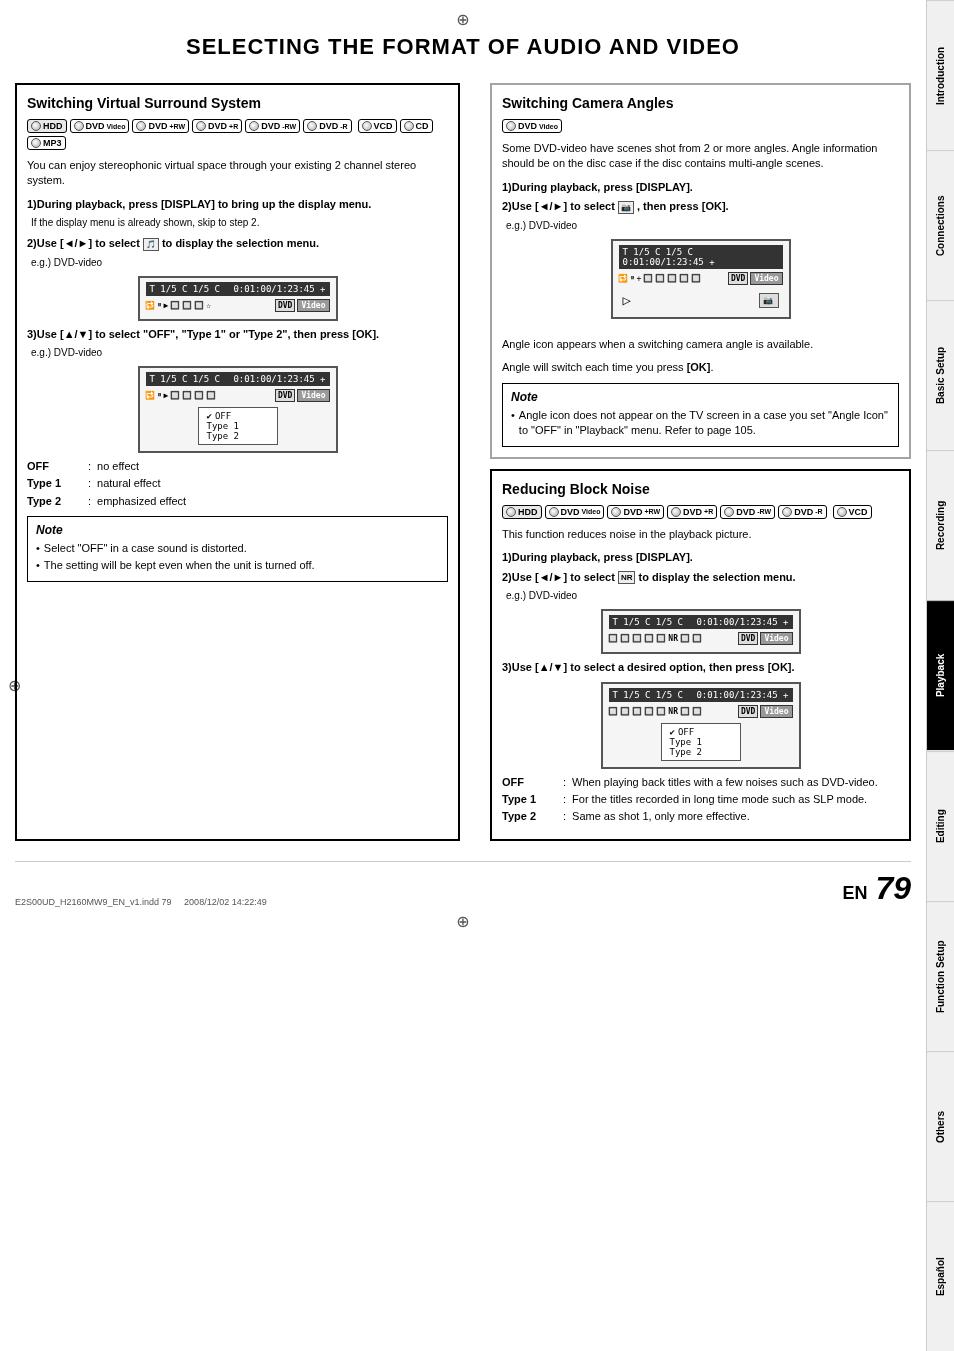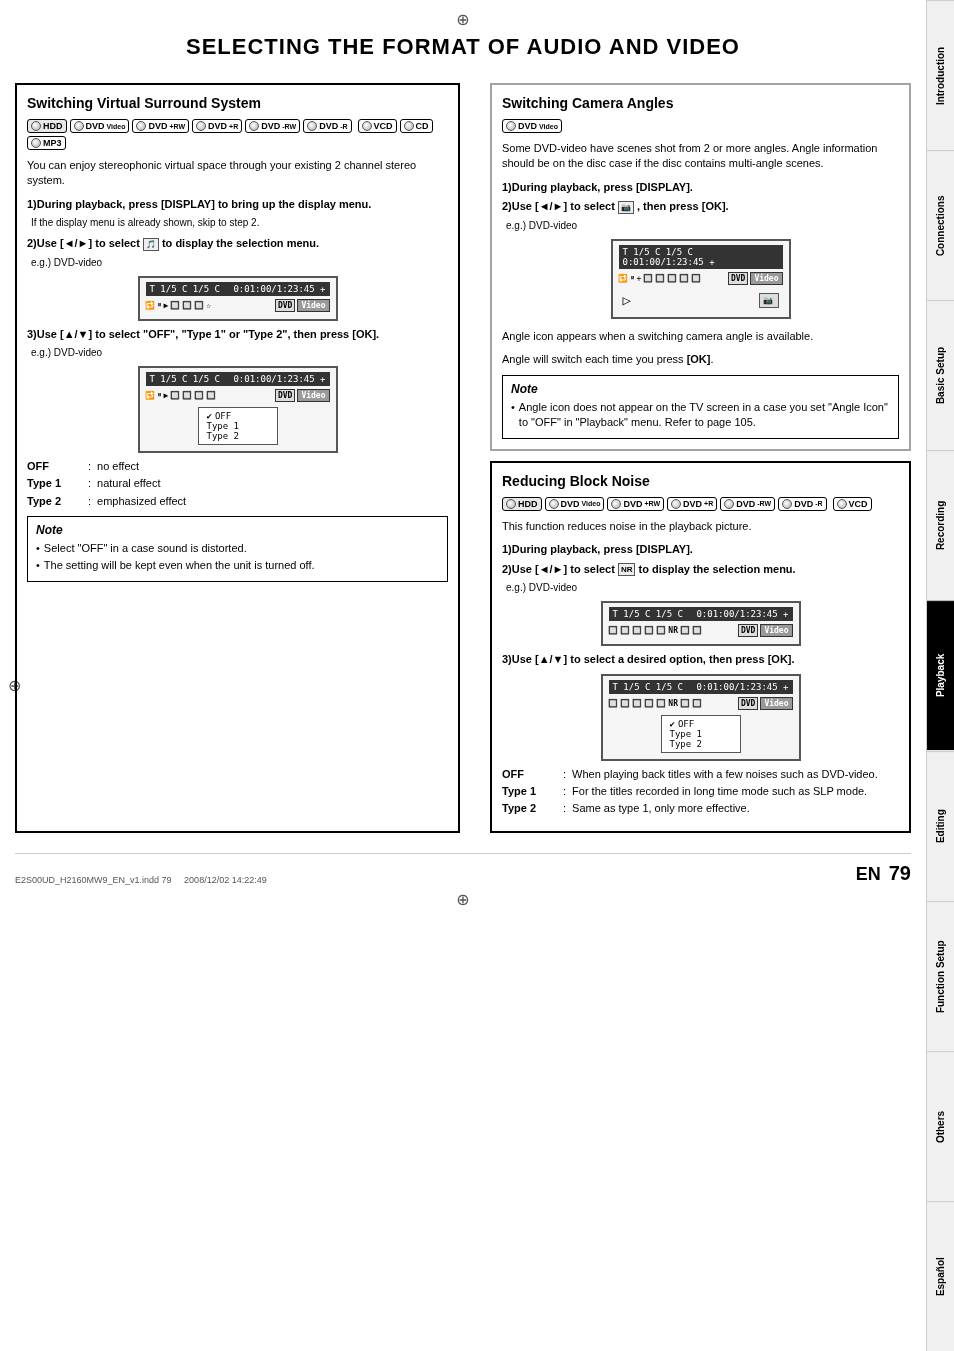--- a/index.html
+++ b/index.html
@@ -299,23 +299,24 @@
     }
 
     .angle-icon-box {
       border: 1px solid #555;
       padding: 2px 4px;
       font-size: 8px;
       background: #ddd;
     }
 
     .page-number-box {
-      font-size: 20px;
+      font-size: 32px;
       font-weight: bold;
       color: #000;
+      font-style: italic;
     }
 
     .en-label {
       font-size: 18px;
       font-weight: bold;
     }
 
     .crosshair-bottom {
       text-align: center;
       font-size: 16px;
@@ -494,21 +495,21 @@
 
           <div class="step">
             <span>1)</span><span>During playback, press [DISPLAY].</span>
           </div>
 
           <div class="step">
             <span>2)</span><span>Use [◄/►] to select <span class="small-icon">📷</span> , then press [OK].</span>
           </div>
           <div class="step-sub">e.g.) DVD-video</div>
 
-          <div class="screen-mockup" style="width:180px; height:80px; margin-bottom:10px;">
+          <div class="screen-mockup" style="width:180px; height:80px; margin-bottom:18px;">
             <div class="screen-top-bar">
               <span>T 1/5 C 1/5 C 0:01:00/1:23:45 +</span>
             </div>
             <div class="screen-icons-row">
               <span style="font-size:8px">🔁</span>
               <span style="font-size:8px">⏸</span>
               <span style="font-size:8px">+</span>
               <span style="font-size:8px">🔲</span>
               <span style="font-size:8px">🔲</span>
               <span style="font-size:8px">🔲</span>
@@ -620,21 +621,21 @@
               <span>When playing back titles with a few noises such as DVD-video.</span>
             </div>
             <div class="def-row">
               <span class="def-term">Type 1</span>
               <span class="def-sep">:</span>
               <span>For the titles recorded in long time mode such as SLP mode.</span>
             </div>
             <div class="def-row">
               <span class="def-term">Type 2</span>
               <span class="def-sep">:</span>
-              <span>Same as type 1, only more effective.</span>
+              <span>Same as shot 1, only more effective.</span>
             </div>
           </div>
 
         </div>
 
       </div>
 
     </div>
 
     <div style="margin-top: 20px; display:flex; justify-content:space-between; align-items:flex-end; padding-top:8px; border-top:1px solid #ccc;">

